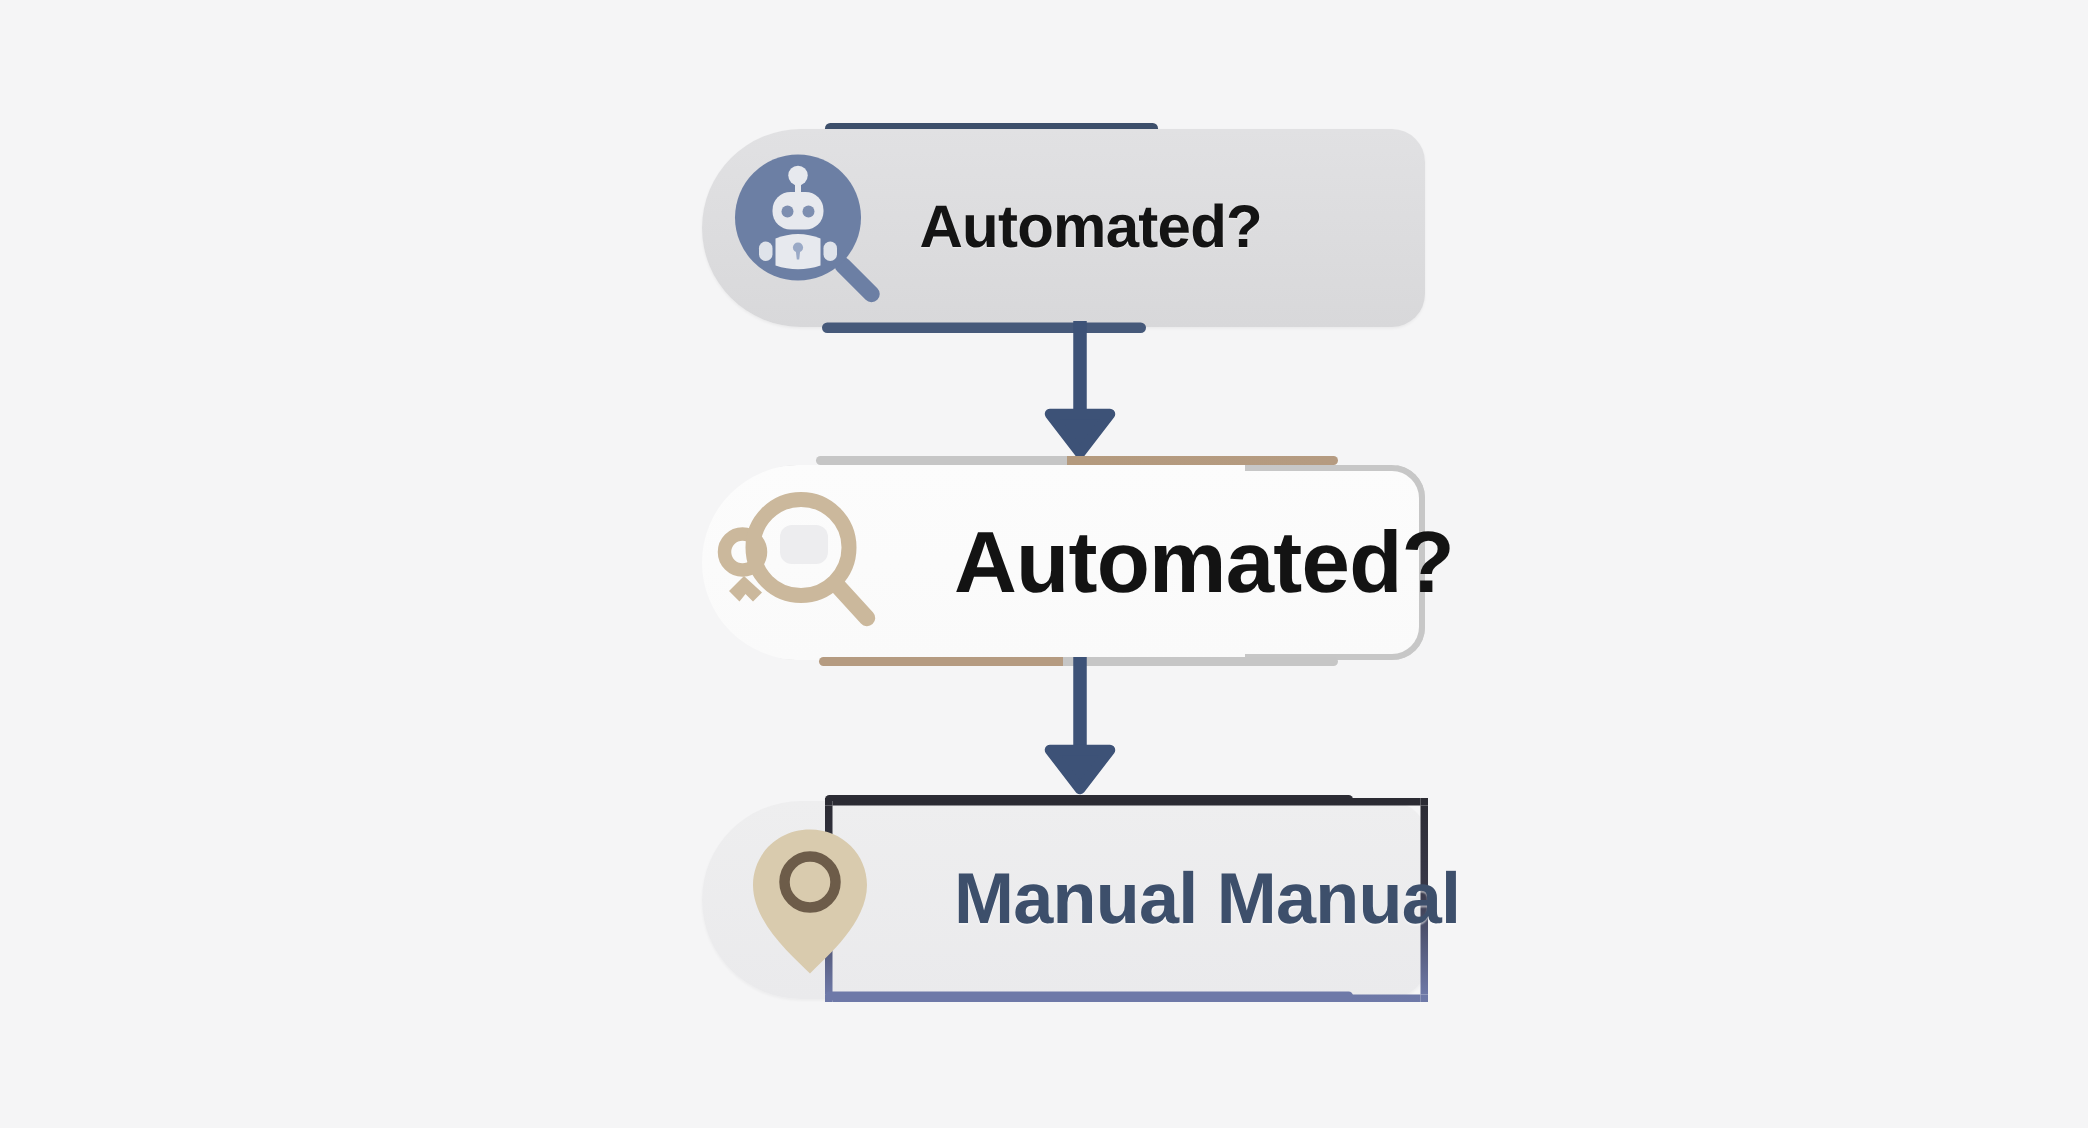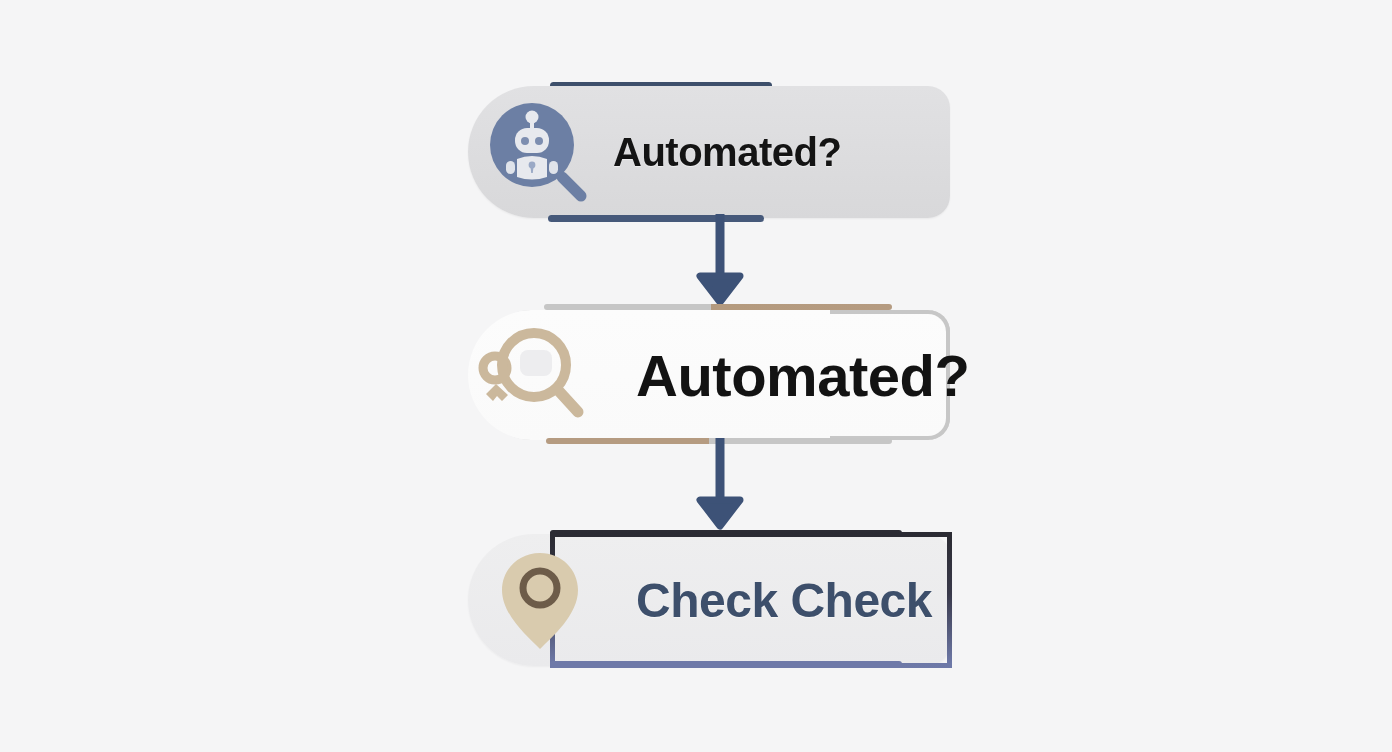--- a/index.html
+++ b/index.html
@@ -281,18 +281,18 @@
   <div class="node" id="node-manual">
     <div class="node-outline"></div>
 
     <div class="node-icon">
       <svg viewBox="0 0 100 110" width="100" height="110" aria-hidden="true">
         <path d="M50 8 C28 8 12 25 12 45 C12 70 38 92 50 104 C62 92 88 70 88 45 C88 25 72 8 50 8 Z" fill="#d9cbae"></path>
         <circle cx="50" cy="43" r="17" fill="none" stroke="#6d5c49" stroke-width="7"></circle>
       </svg>
     </div>
 
-    <span class="node-label">Check Check</span>
+    <span class="node-label">Manual Manual</span>
   </div>
 
   <div class="bar" id="bar-man-bottom"></div>
 
 </div>
 
 </body></html>

